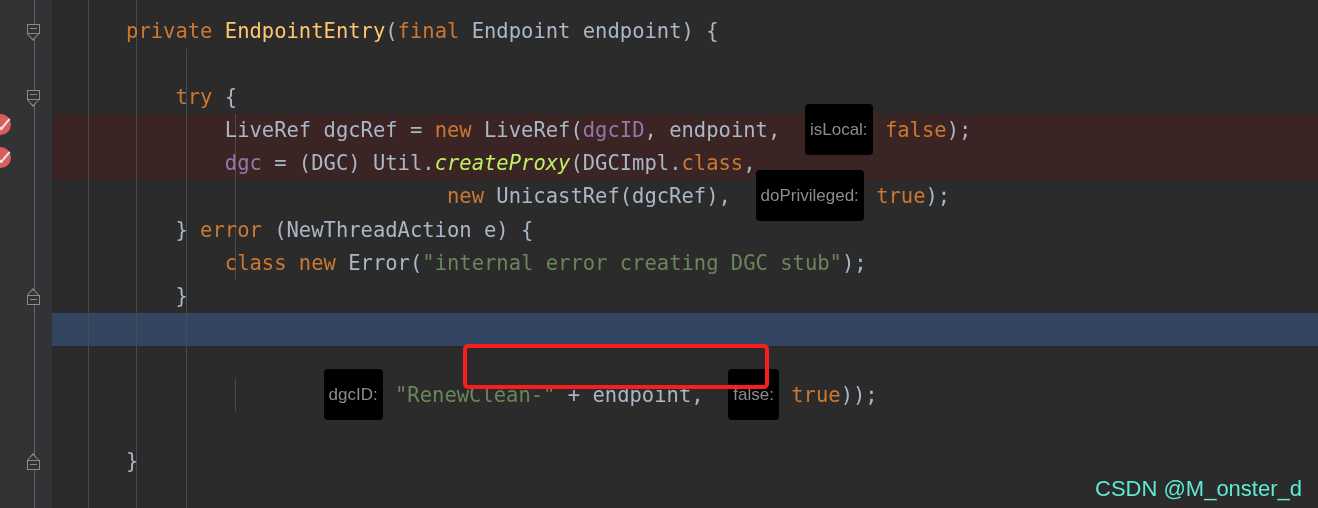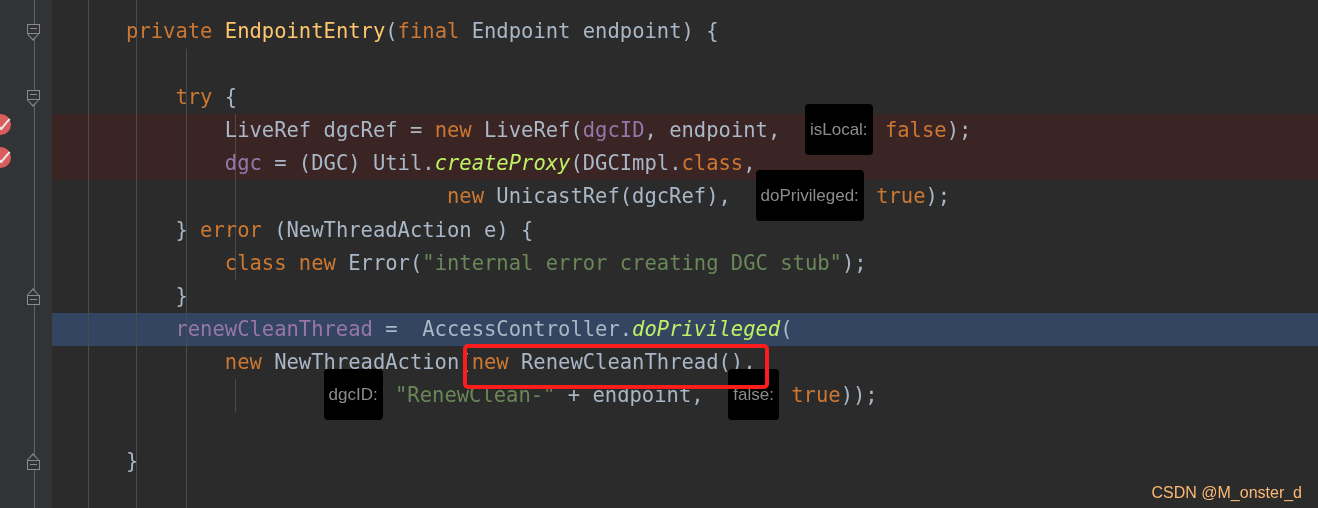--- a/index.html
+++ b/index.html
@@ -161,22 +161,22 @@
     border: 4px solid #fb1c1c;
     border-radius: 5px;
     z-index: 9;
     pointer-events: none;
   }
 
   
   .watermark {
     position: absolute;
     right: 16px; bottom: 6px;
-    color: #fdba74;
-    font-size: 16px;
+    color: #5eead4;
+    font-size: 22px;
     font-family: "Liberation Sans", sans-serif;
     z-index: 10;
   }
 </style>
 </head>
 <body>
 
 <div id="screen">
 
   <div class="gutter">
@@ -234,23 +234,21 @@
     <div class="row" style="top:147px"><span class="code">              <span class="fld">dgc</span> <span class="def">=</span> <span class="def">(</span><span class="typ">DGC</span><span class="def">)</span> <span class="typ">Util</span><span class="def">.</span><span class="statm">createProxy</span><span class="def">(</span><span class="typ">DGCImpl</span><span class="def">.</span><span class="kw">class</span><span class="def">,</span></span></div>
 
     <div class="row" style="top:180px"><span class="code">                                <span class="kw">new</span> <span class="typ">UnicastRef</span><span class="def">(</span><span class="typ">dgcRef</span><span class="def">),</span>  <span class="hint">doPrivileged:</span> <span class="kw">true</span><span class="def">);</span></span></div>
 
     <div class="row" style="top:214px"><span class="code">          <span class="def">}</span> <span class="kw">error</span> <span class="def">(</span><span class="typ">NewThreadAction</span> <span class="typ">e</span><span class="def">) {</span></span></div>
 
     <div class="row" style="top:247px"><span class="code">              <span class="kw">class</span> <span class="kw">new</span> <span class="typ">Error</span><span class="def">(</span><span class="str">"internal error creating DGC stub"</span><span class="def">);</span></span></div>
 
     <div class="row" style="top:280px"><span class="code">          <span class="def">}</span></span></div>
 
-    <div class="row" style="top:313px"><span class="code">          <span class="fld">renewCleanThread</span> <span class="def">=</span>  <span class="typ">AccessController</span><span class="def">.</span><span class="statm">doPrivileged</span><span class="def">(</span></span></div>
-
-    <div class="row" style="top:346px"><span class="code">              <span class="kw">new</span> <span class="typ">NewThreadAction</span><span class="def">(</span><span class="kw">new</span> <span class="typ">RenewCleanThread</span><span class="def">(),</span></span></div>
+
 
     <div class="row" style="top:379px"><span class="code">                      <span class="hint">dgcID:</span> <span class="str">"RenewClean-"</span> <span class="def">+</span> <span class="typ">endpoint</span><span class="def">,</span>  <span class="hint">false:</span> <span class="kw">true</span><span class="def">));</span></span></div>
 
 
     <div class="row" style="top:445px"><span class="code">      <span class="def">}</span></span></div>
   </div>
 
   <div class="annot" id="annot-box" style="left: 463px; top: 344px; width: 298px; height: 37px; border-color: rgb(251, 28, 28);"></div>
 
   <div class="watermark">CSDN @M_onster_d</div>

